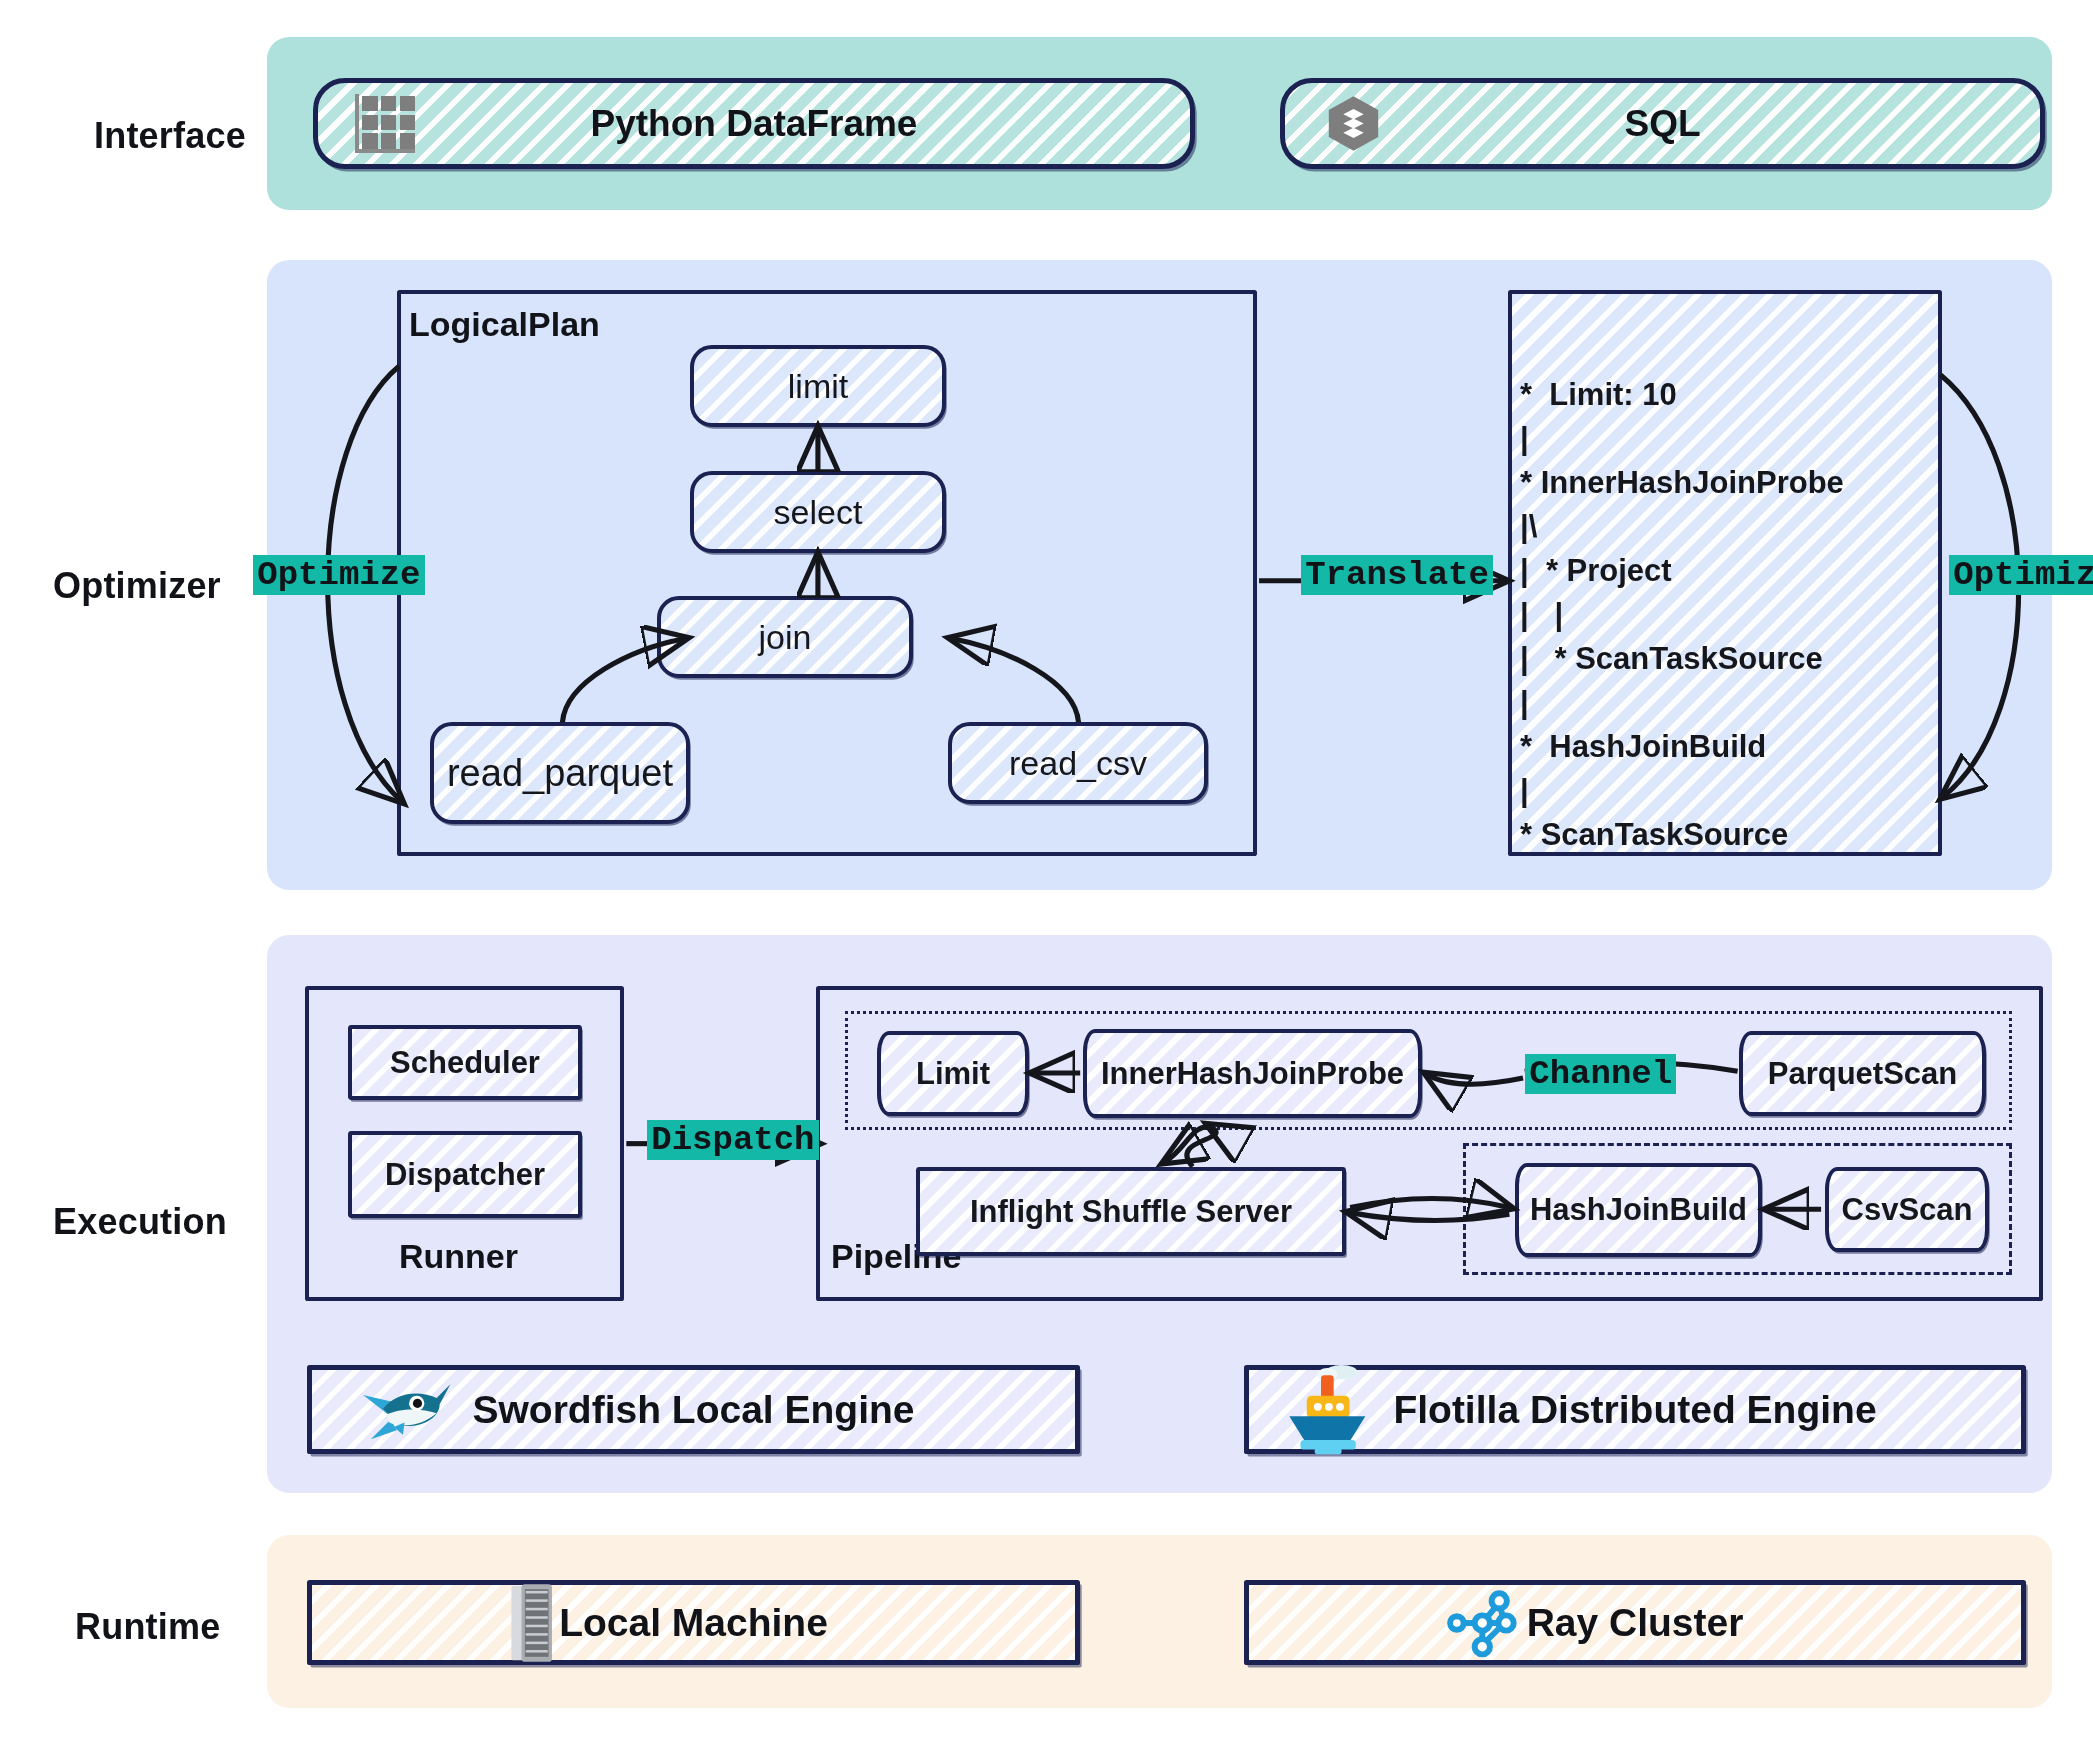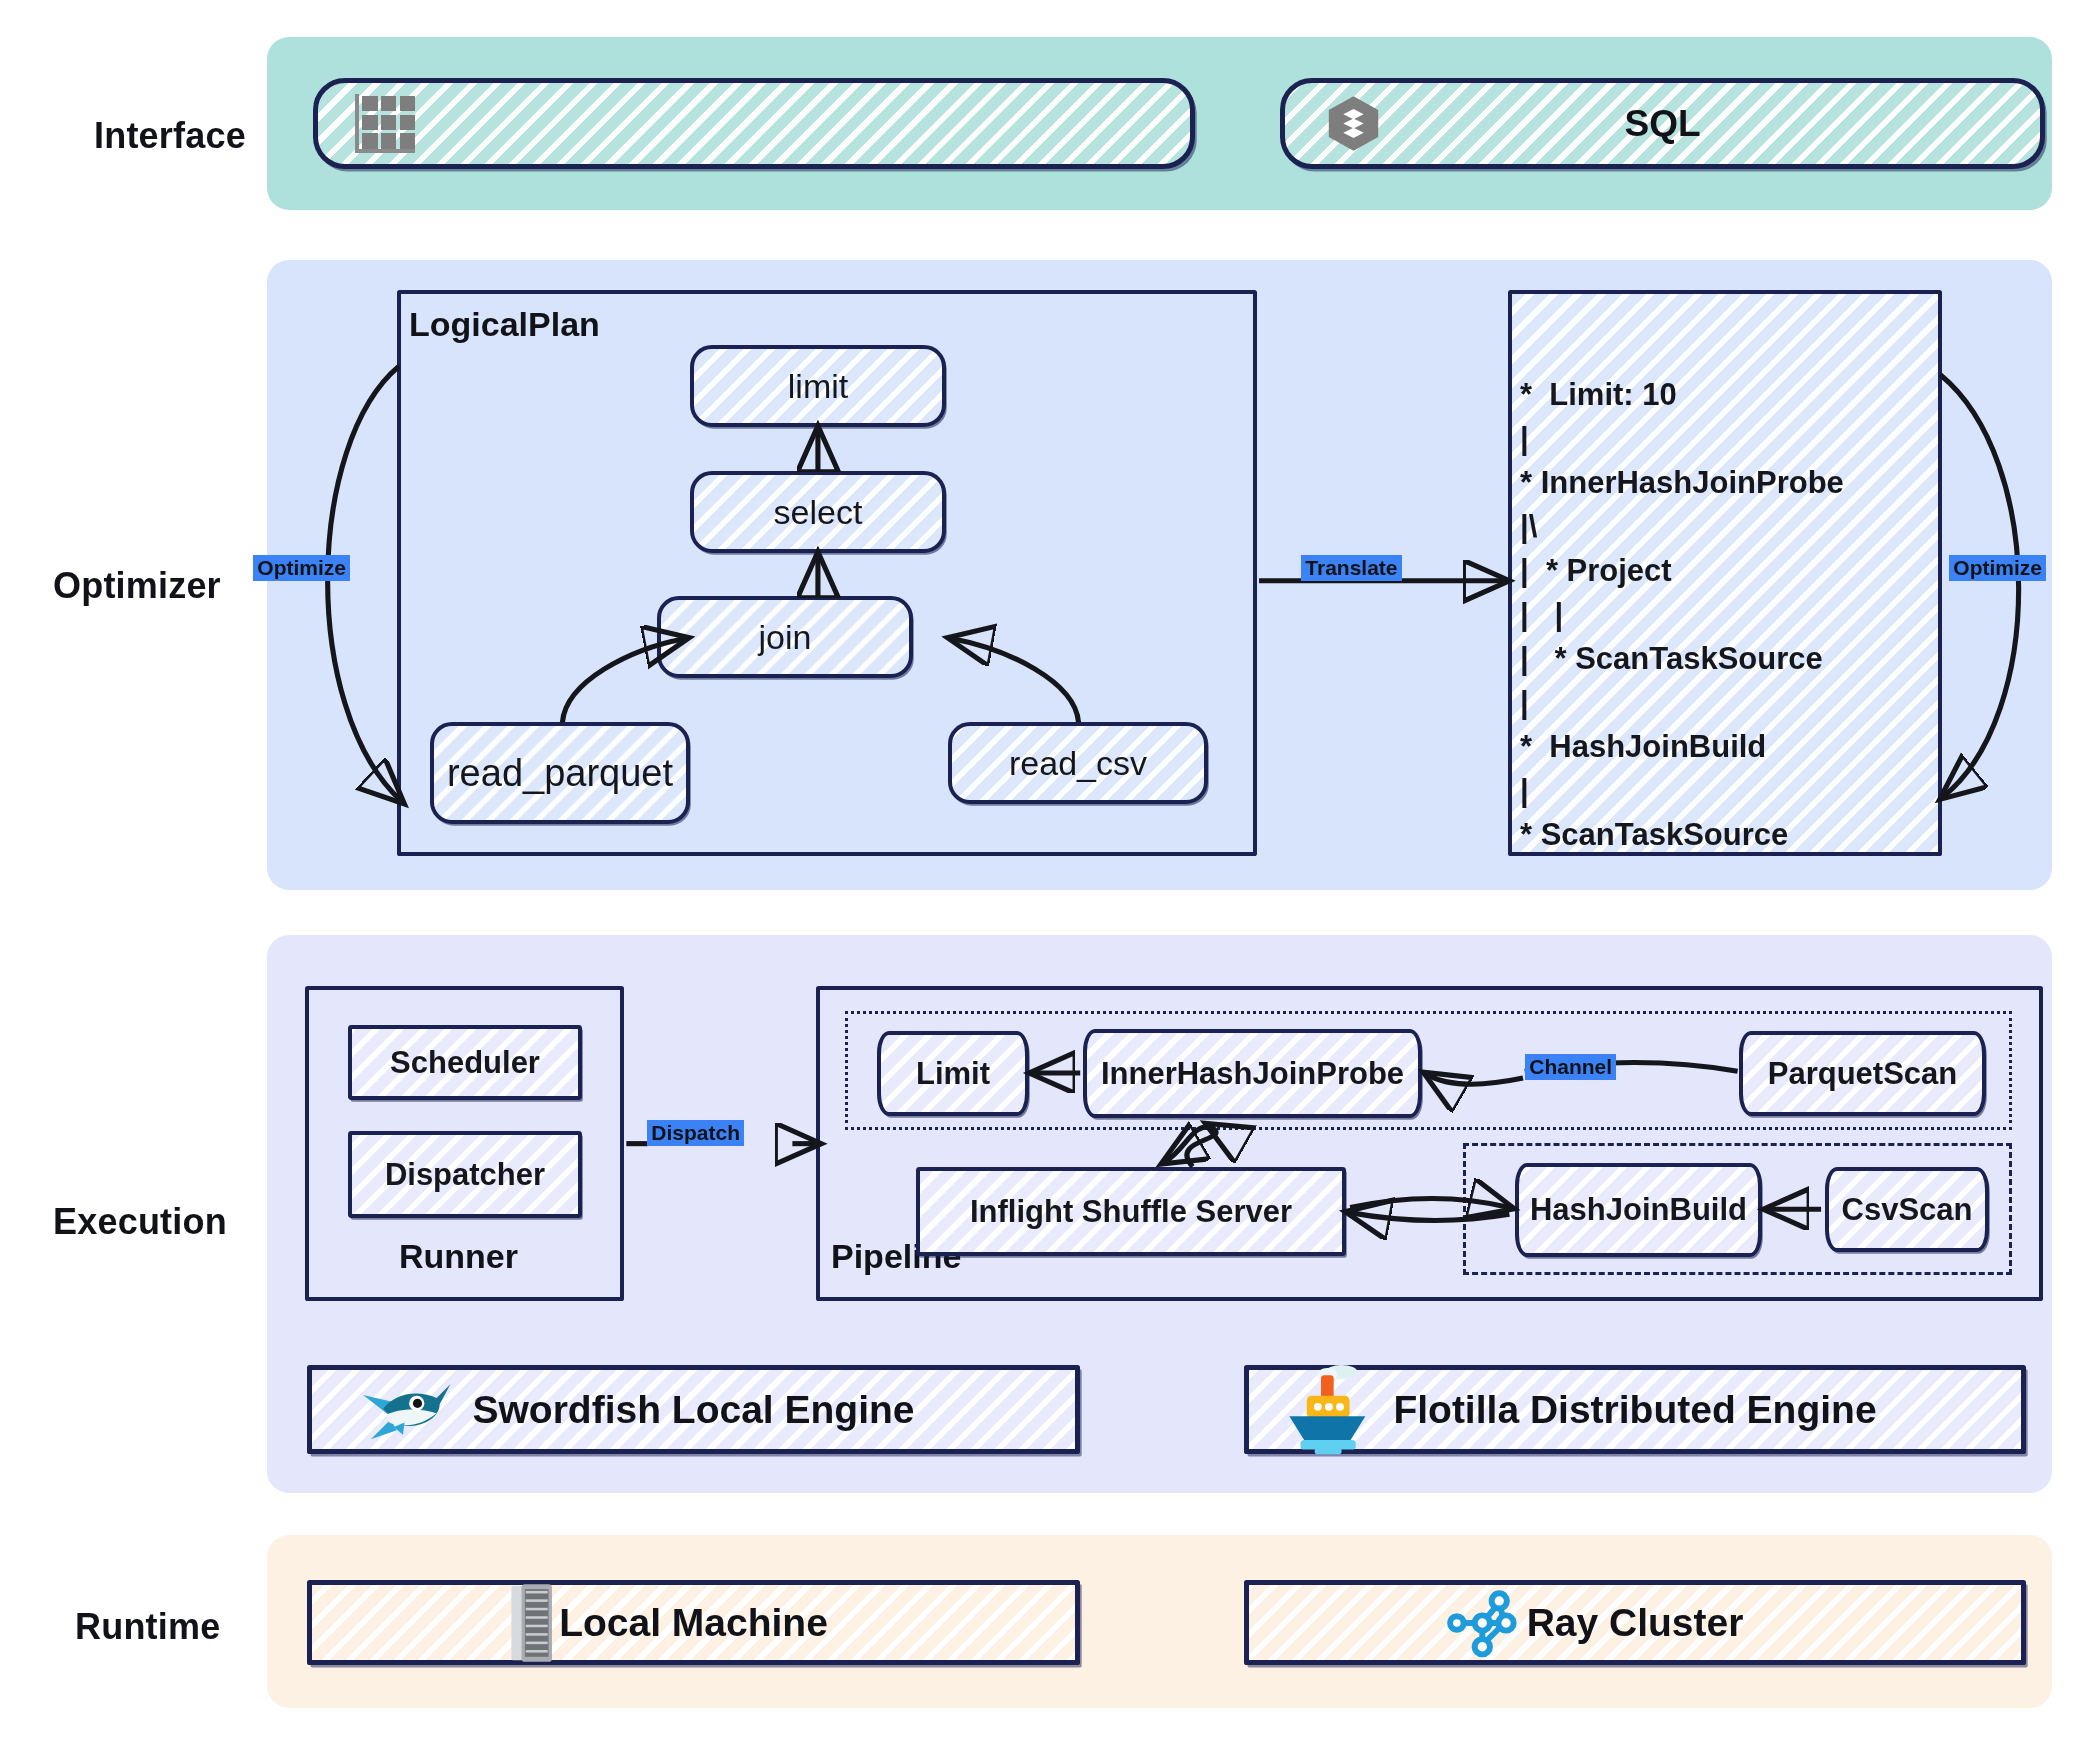--- a/index.html
+++ b/index.html
@@ -82,27 +82,28 @@
     border: 3.4px dashed #1b2252;
   }
   .dotted {
     position: absolute;
     border: 3.4px dotted #1b2252;
   }
 
   
   .edge-label {
     position: absolute;
-    background: #3b82f6;
+    background: #14b8a6;
     color: #111318;
-    font-size: 21px;
+    font-size: 34px;
     font-weight: 700;
     padding: 0.9px 4.3px;
     white-space: nowrap;
     z-index: 6;
+    font-family: Liberation Mono, monospace;
   }
 
   
   svg.arrows {
     position: absolute; left: 0; top: 0;
     width: 2094px; height: 1744px;
     pointer-events: none; overflow: visible;
   }
   svg.arrows path, svg.arrows line { stroke: #14161c; fill: none; }
 
@@ -170,20 +171,21 @@
           <i></i>
           <i></i>
           <i></i>
           <i></i>
           <i></i>
           <i></i>
           <i></i>
           <i></i>
         </span>
     </span>
+    <span class="ititle">Python DataFrame</span>
   </div>
 
   <div class="ibar hatch-teal" style="left:1261px; top:78px; width:765px; height:91px;margin-left:19px;">
     <span class="iicon">
       <svg width="63" height="63" viewBox="0 0 74 74">
         <polygon points="37,5 66,21 66,53 37,69 8,53 8,21" fill="#7e7e7e"></polygon>
         <polygon points="37,20 49,26 37,32 25,26" fill="#ffffff"></polygon>
         <polygon points="37,31 49,37 37,43 25,37" fill="#ffffff"></polygon>
         <polygon points="37,42 49,48 37,54 25,48" fill="#ffffff"></polygon>
       </svg>

